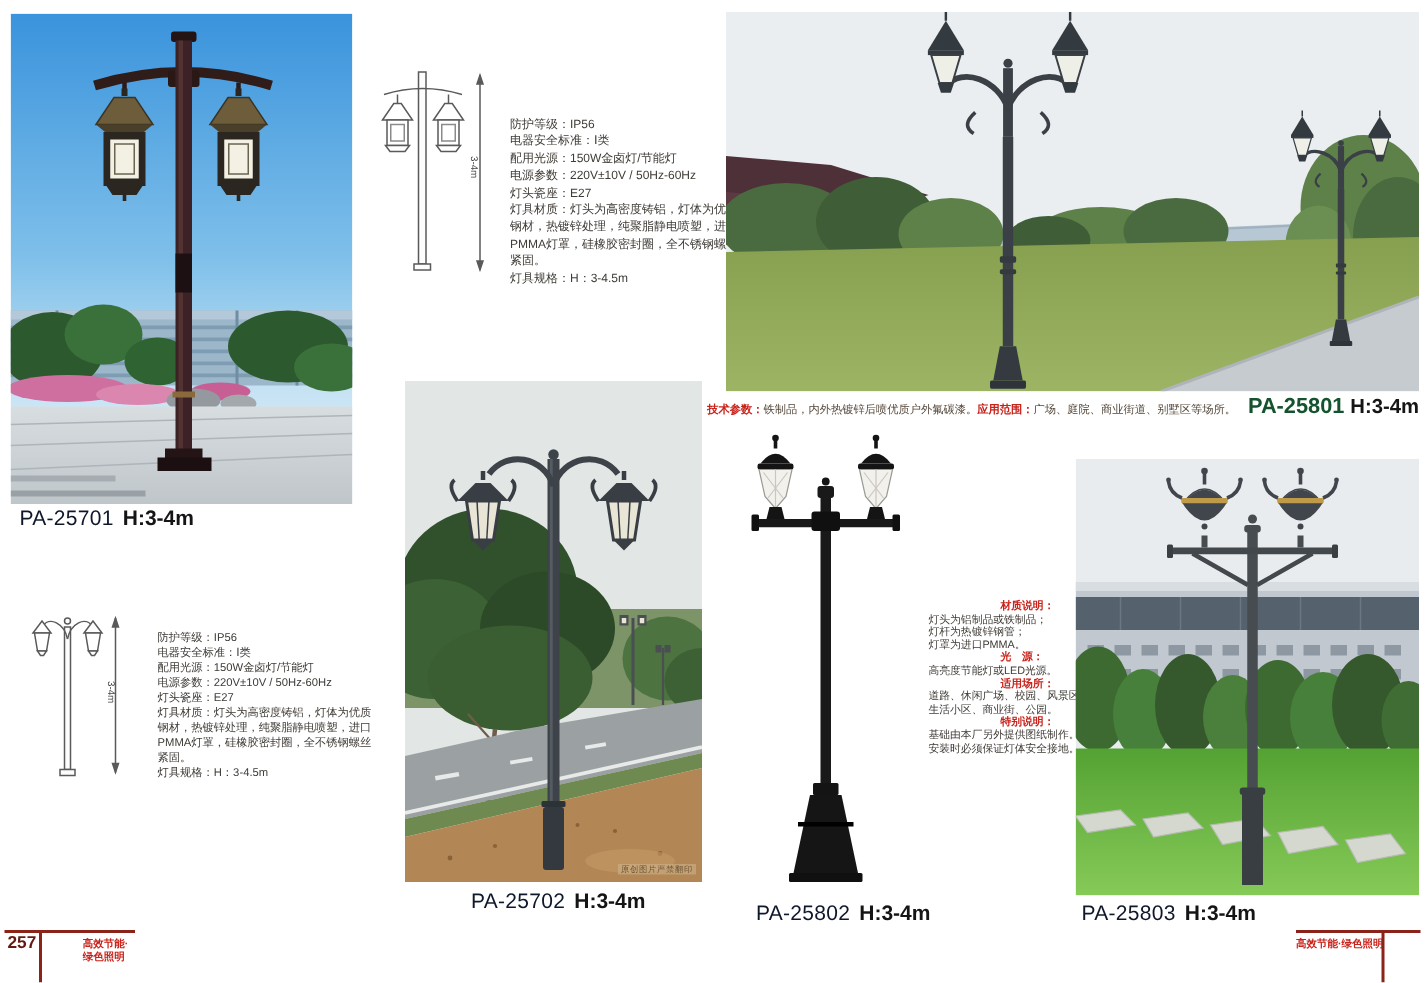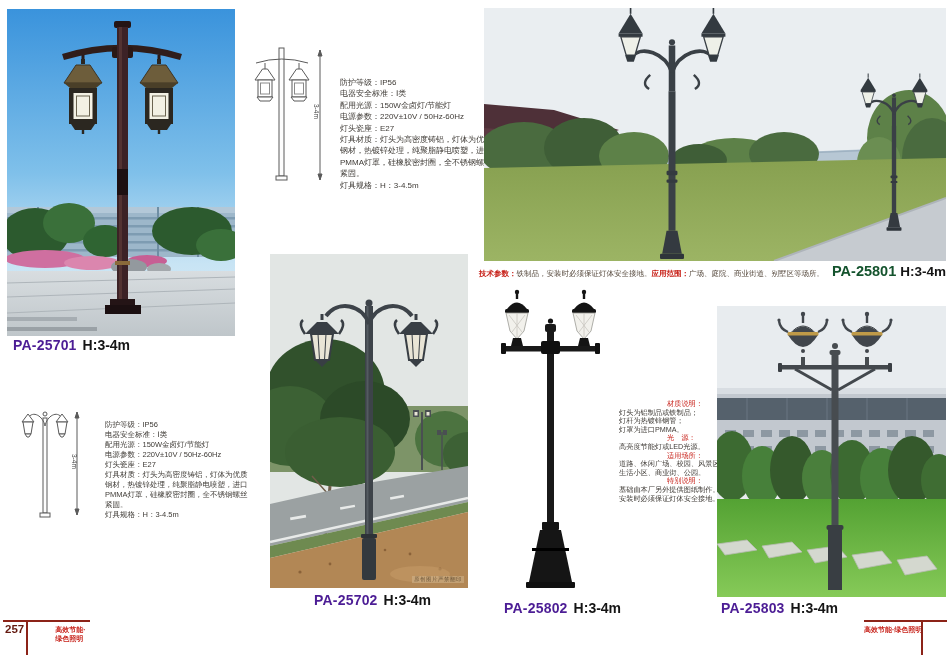--- a/index.html
+++ b/index.html
@@ -2,35 +2,35 @@
 <html><head>
 <meta charset="utf-8">
 <style>
   * { margin:0; padding:0; box-sizing:border-box; }
   html,body { width:950px; height:655px; background:#ffffff; font-family:"Liberation Sans", sans-serif; position:relative; overflow:hidden; }
   .abs { position:absolute; }
   .photo { position:absolute; overflow:hidden; }
   .photo svg { display:block; }
 
   .prod-label { position:absolute; white-space:nowrap; font-size:14px; }
-  .prod-label .code { color:#4c1d95; font-weight:bold; letter-spacing:0.2px; }
+  .prod-label .code { color:#0f172a; font-weight:normal; letter-spacing:0.2px; }
   .prod-label .size { color:#151515; font-weight:600; margin-left:6px; }
 
   .spec { position:absolute; white-space:nowrap; color:#3f3b36; }
   .spec-top   { font-size:8px;   line-height:11.4px; }
   .spec-bot   { font-size:7.5px; line-height:10px; }
 
   .caption { position:absolute; top:263px; right:4px; white-space:nowrap; font-size:7.5px; color:#55483c; }
   .caption span { vertical-align:baseline; }
   .caption .red  { color:#c8231b; font-weight:bold;margin-top:35px; }
   .caption .code { font-size:14.5px; font-weight:bold; color:#14532d; margin-left:8px; }
   .caption .size { font-size:13.5px; color:#151515; font-weight:600; margin-left:4px; }
 
   .material { position:absolute; left:619px; top:400px; white-space:nowrap; font-size:7.2px; line-height:8.6px; color:#3f3b36; }
-  .material .head { color:#c8231b; font-weight:normal;padding-left:48px; }
+  .material .head { color:#c8231b; font-weight:bold;padding-left:48px; }
 
   .footer { position:absolute; top:620px; border-top:2px solid #8c2318; display:flex; align-items:flex-start;gap:19px; }
   .footer .pagenum { font-size:11.5px; font-weight:bold; color:#641a10; line-height:13px; padding-top:1px; }
   .footer .tagline { font-size:7px; font-weight:bold; color:#c8231b; line-height:9px; padding-top:3px; }
   .vline { position:absolute; width:1.5px; background:#8c2318; }
 
   .watermark { position:absolute; right:4px; bottom:5px; font-size:5.5px; color:#6a5438; background:rgba(210,180,140,0.55); padding:0 2px; letter-spacing:0.5px; }
 </style>
 </head>
 <body>
@@ -347,21 +347,21 @@
     <g>
       <polygon points="290,253 462,190 462,253" fill="#c6cbd0"></polygon>
       <line x1="290" y1="253" x2="462" y2="190" stroke="#aeb4ba" stroke-width="2"></line>
     </g>
     <use href="#conelamp" transform="translate(188,32) scale(1.09)"></use>
     <use href="#conelamp" transform="translate(410,86) scale(0.68)"></use>
   </svg>
 </div>
 
 <div class="caption">
-  <span class="red">技术参数：</span><span>铁制品，安装时必须保证灯体安全接地。</span><span class="red">应用范围：</span><span>广场、庭院、商业街道、别墅区等场所。</span><span class="code">PA-25801</span><span class="size">H:3-4m</span>
+  <span class="red">技术参数：</span><span>铁制品，内外热镀锌后喷优质户外氟碳漆。</span><span class="red">应用范围：</span><span>广场、庭院、商业街道、别墅区等场所。</span><span class="code">PA-25801</span><span class="size">H:3-4m</span>
 </div>
 
 <div class="photo" style="left:484px; top:282px; width:138px; height:316px; background:#ffffff;">
   <svg width="138" height="316" viewBox="0 0 138 316">
     <g>
       <circle cx="66.5" cy="39" r="2.6" fill="#141414"></circle>
       <rect x="61" y="42" width="11" height="8" rx="2" fill="#191919"></rect>
       <rect x="63" y="48" width="7" height="194" fill="#191919"></rect>
       <rect x="20" y="64" width="93" height="5.5" fill="#191919"></rect>
       <rect x="17" y="61" width="5" height="11" rx="1" fill="#101010"></rect>

